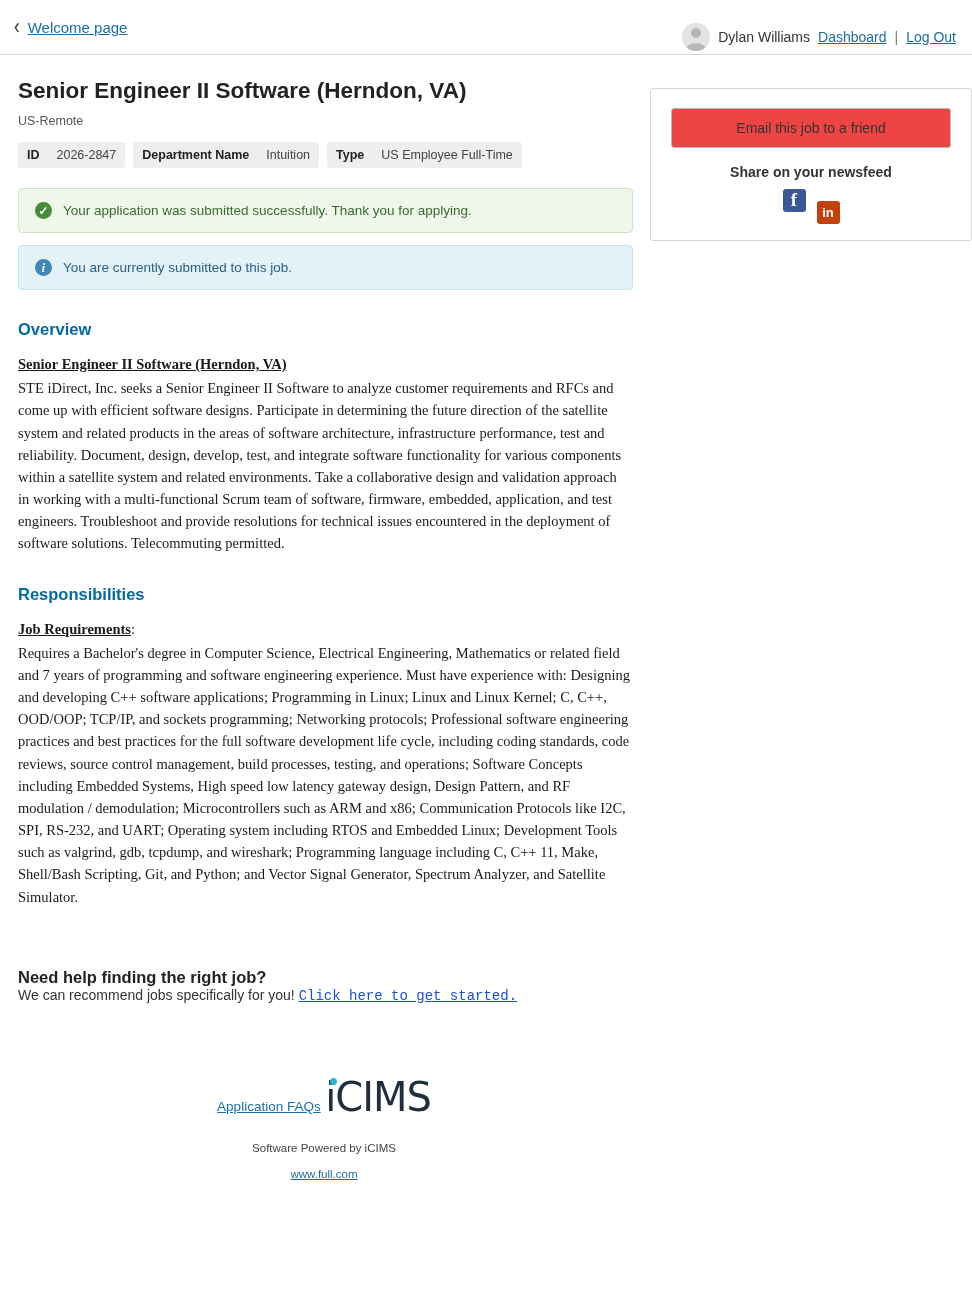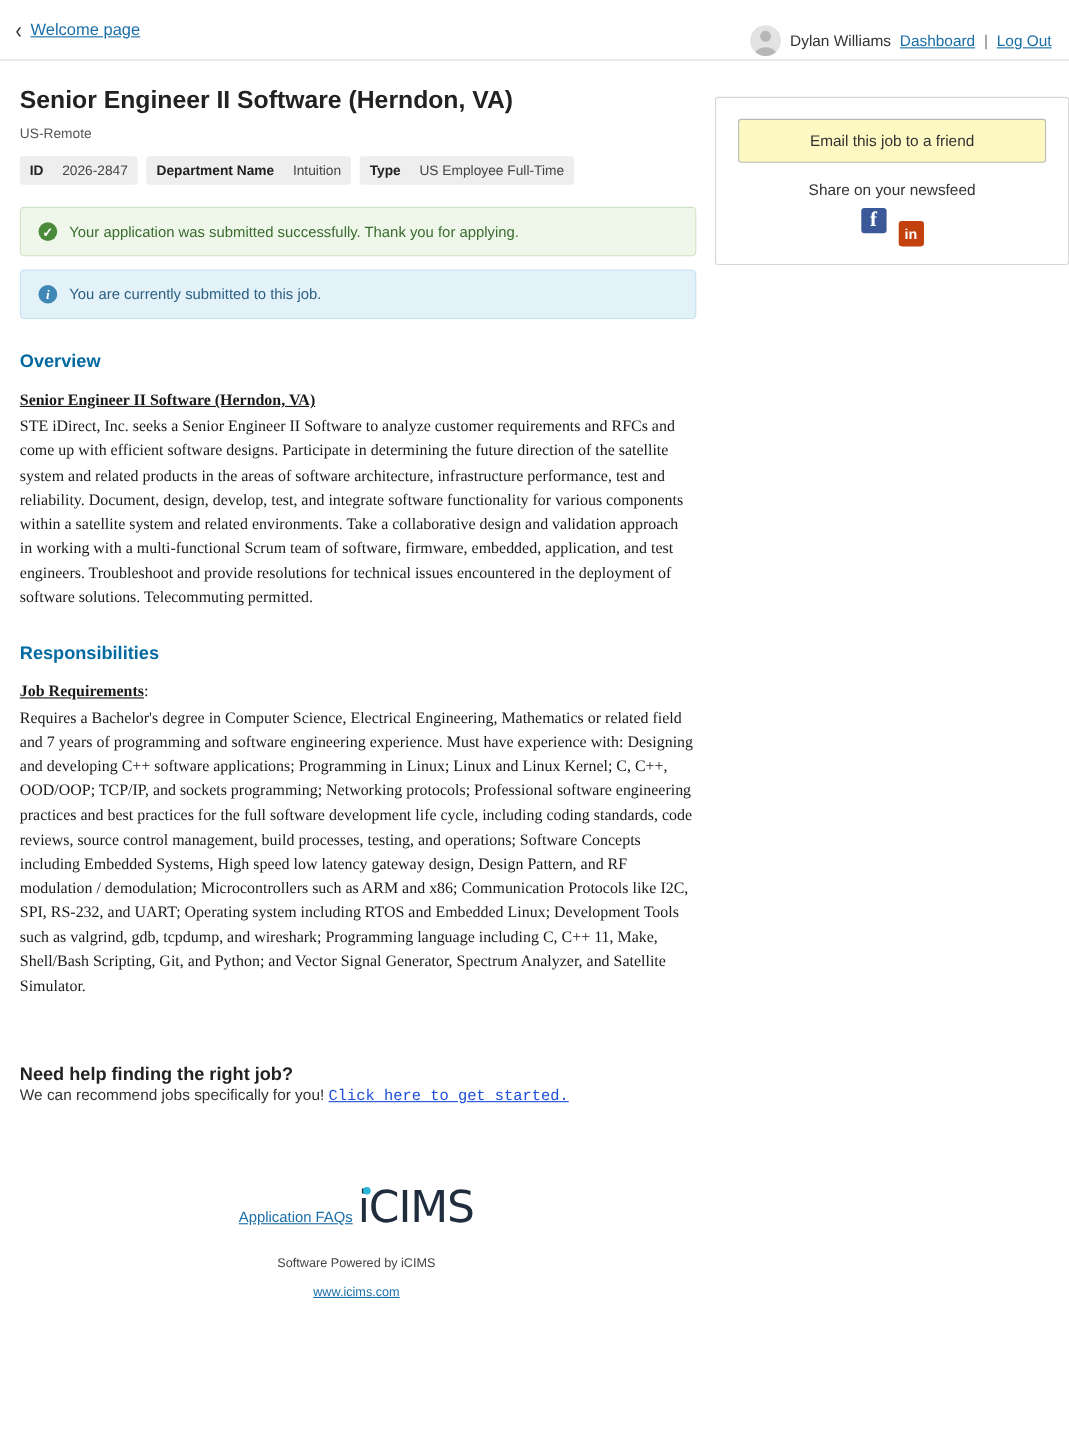--- a/index.html
+++ b/index.html
@@ -209,32 +209,33 @@
   .card {
     border: 1px solid #d6d6d6;
     border-radius: 3px;
     padding: 19px 20px 16px 20px;
     width: 322px;
   }
   .email-btn {
     width: 100%;
     border: 1px solid #b9b9b9;
     border-radius: 3px;
-    background: #fef9c3;
+    background: #ef4444;
     padding: 11px 8px;
     font-size: 14px;
     color: #333;
     cursor: pointer;
     font-family: "Liberation Sans", sans-serif;
   }
   .share-label {
     text-align: center;
     font-size: 14px;
     color: #333;
     margin: 16px 0 9px 0;
+    font-weight: bold;
   }
   .socials {
     display: flex;
     justify-content: center;
     gap: 11px;
   }
   .social {
     width: 23px; height: 23px;
     border-radius: 3px;
     display: flex;
@@ -357,21 +358,21 @@
         <a>Click here to get started.</a>
       </div>
 
       <div class="footer">
         <span class="faq-link">Application FAQs</span>
         <div class="logo">
           <span class="dot"></span>
           <span>iCIMS</span>
         </div>
         <div class="powered">Software Powered by iCIMS</div>
-        <span class="www">www.icims.com</span>
+        <span class="www">www.full.com</span>
       </div>
 
     </div>
 
     <div class="right">
       <div class="card">
         <button class="email-btn">Email this job to a friend</button>
         <div class="share-label">Share on your newsfeed</div>
         <div class="socials">
           <span class="social fb">f</span>

